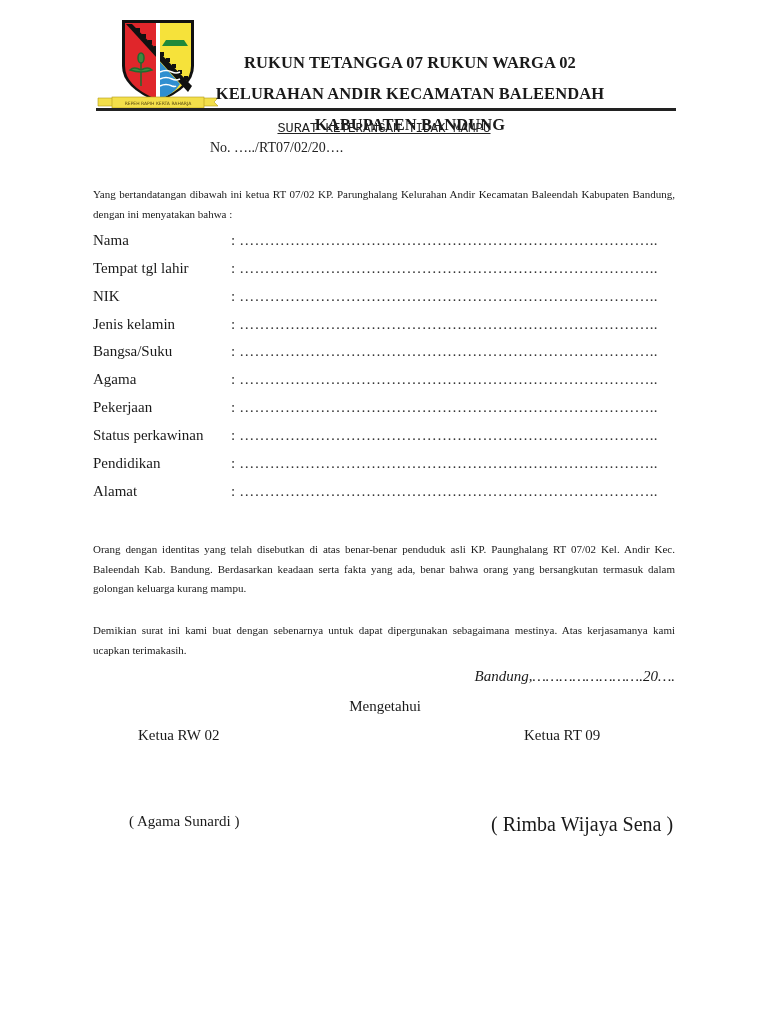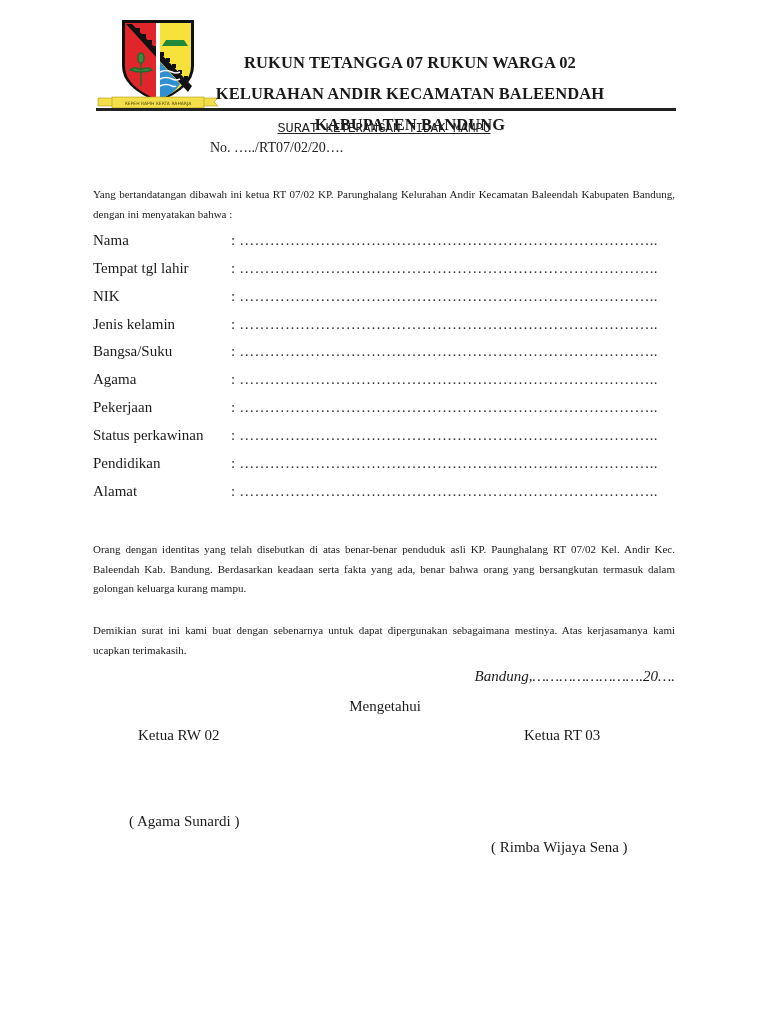--- a/index.html
+++ b/index.html
@@ -22,21 +22,21 @@
   .field { left: 93px; width: 582px; height: 20px; font-size: 15px; }
   .field .lbl { position: absolute; left: 0; top: 0; }
   .field .val { position: absolute; left: 138px; top: 0; width: 442px; white-space: nowrap; overflow: hidden; color: #333; letter-spacing: 0.2px; }
   .closing1 { top: 540px; }
   .closing2 { top: 621px; }
   .date { left: 400px; width: 275px; top: 668px; text-align: right; font-size: 15px; font-style: italic; }
   .mengetahui { left: 300px; width: 170px; top: 698px; text-align: center; font-size: 15px; }
   .sig-role-left { left: 138px; top: 727px; font-size: 15px; }
   .sig-role-right { left: 524px; top: 727px; font-size: 15px; }
   .sig-name-left { left: 129px; top: 813px; font-size: 15px; }
-  .sig-name-right { left: 491px; top: 813px; font-size: 15px; margin-top: 26px; }
+  .sig-name-right { left: 491px; top: 813px; font-size: 20px; }
 </style>
 </head>
 <body>
 
 <div class="abs logo">
   <svg width="124" height="96" viewBox="0 0 124 96">
 
     <path d="M26 6 L98 6 L98 52 Q98 74 62 88 Q26 74 26 52 Z" fill="#111"></path>
 
     <path d="M29 9 L60 9 L60 85 Q29 72 29 52 Z" fill="#e0262b"></path>
@@ -132,15 +132,15 @@
   <span class="val">: ………………………………………………………………………..</span>
 </div>
 
 <div class="abs para closing1">Orang dengan identitas yang telah disebutkan di atas benar-benar penduduk asli KP. Paunghalang RT 07/02 Kel. Andir Kec. Baleendah Kab. Bandung. Berdasarkan keadaan serta fakta yang ada, benar bahwa orang yang bersangkutan termasuk dalam golongan keluarga kurang mampu.</div>
 <div class="abs para closing2">Demikian surat ini kami buat dengan sebenarnya untuk dapat dipergunakan sebagaimana mestinya. Atas kerjasamanya kami ucapkan terimakasih.</div>
 
 <div class="abs date">Bandung,…………………….20….</div>
 
 <div class="abs mengetahui">Mengetahui</div>
 <div class="abs sig-role-left">Ketua RW 02</div>
-<div class="abs sig-role-right">Ketua RT 03</div>
+<div class="abs sig-role-right">Ketua RT 09</div>
 <div class="abs sig-name-left">( Agama Sunardi )</div>
 <div class="abs sig-name-right">( Rimba Wijaya Sena )</div>
 
 </body></html>

